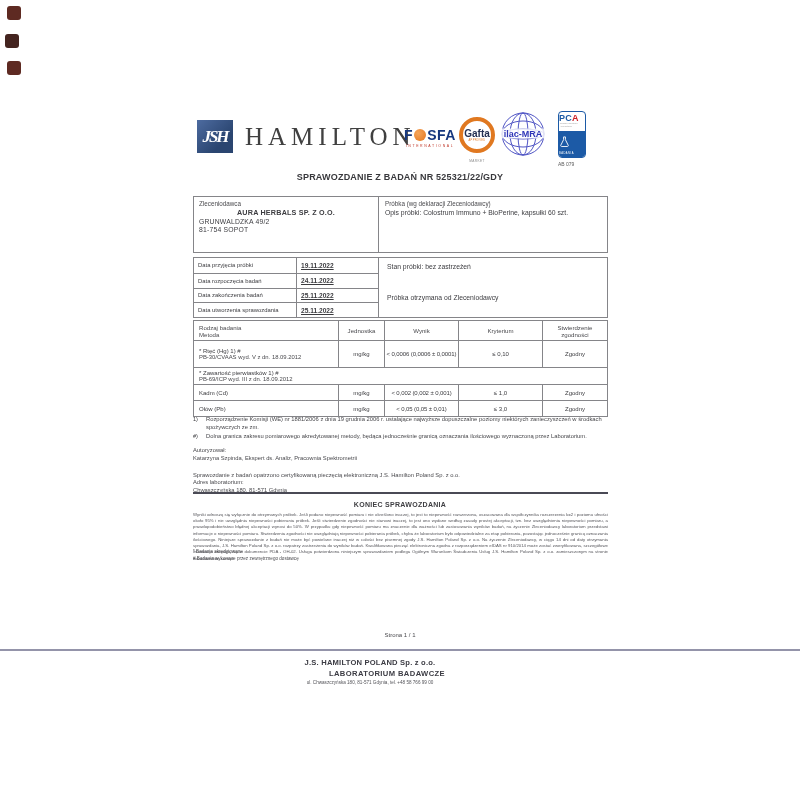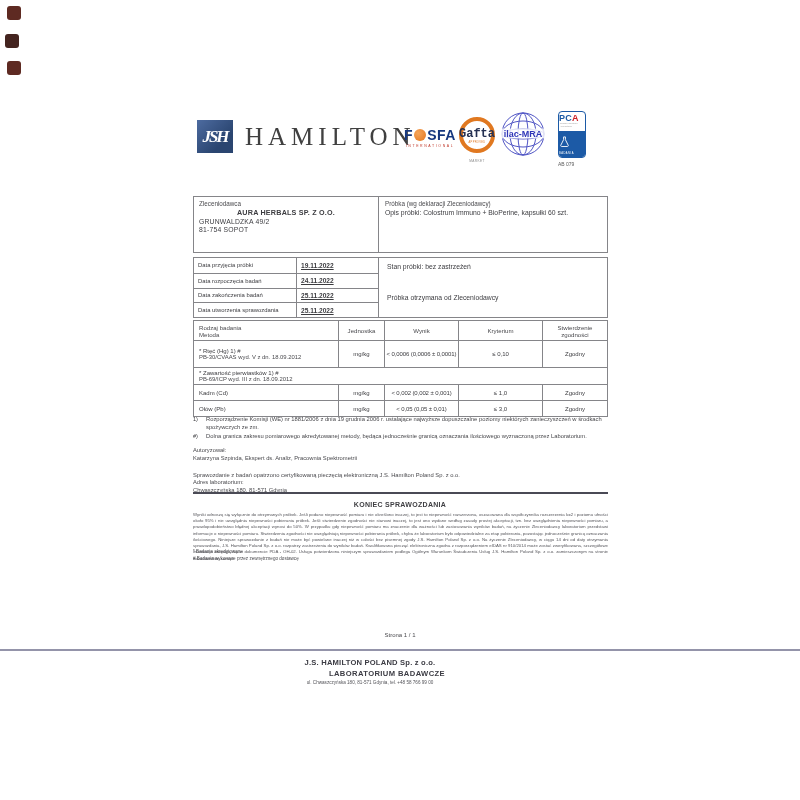--- a/index.html
+++ b/index.html
@@ -25,21 +25,21 @@
   .fosfa{position:absolute;left:398px;top:127px;width:64px;text-align:center;}
   .fosfa-row{display:flex;align-items:center;justify-content:center;font-weight:bold;
              font-size:14px;color:#16377e;letter-spacing:.5px;}
   .fosfa-globe{display:inline-block;width:12px;height:12px;border-radius:50%;
                background:radial-gradient(circle at 35% 35%,#f5a55a,#e5761e);margin:0 1px;}
   .fosfa-sub{font-size:3.5px;color:#c0392b;letter-spacing:1.6px;margin-top:1px;}
 
   .gafta{position:absolute;left:459px;top:117px;width:36px;text-align:center;}
   .gafta-ring{width:28px;height:28px;margin:0 auto;border:4px solid #e07820;border-radius:50%;
               background:#fff;display:flex;flex-direction:column;align-items:center;justify-content:center;}
-  .gafta-name{font-family:Liberation Mono, monospace;font-weight:bold;font-size:12px;color:#243052;}
+  .gafta-name{font-family:Liberation Sans, sans-serif;font-weight:bold;font-size:10px;color:#243052;}
   .gafta-approved{font-size:2.6px;color:#e07820;letter-spacing:.3px;}
   .gafta-caption{font-size:3.2px;color:#8a8a8a;margin-top:6px;letter-spacing:.4px;}
 
   .ilac{position:absolute;left:499px;top:110px;width:48px;height:48px;}
 
   .pca{position:absolute;left:558px;top:111px;width:28px;text-align:left;}
   .pca-badge{border:1.5px solid #1c5aa6;border-radius:4px;background:#fff;overflow:hidden;}
   .pca-name{font-weight:bold;font-size:9px;letter-spacing:.3px;padding-top:1px;}
   .pca-name .pc{color:#1c5aa6;} .pca-name .a{color:#cc2127;}
   .pca-org{font-size:2.4px;color:#9a9a9a;line-height:1.2;padding:0 1px 2px 1px;}
@@ -176,20 +176,21 @@
       <div class="pca-bottom">
         <svg width="11" height="11" viewBox="0 0 12 12">
           <path d="M5 1 h2 v3 l3 6 a1 1 0 0 1 -1 1.5 h-6 a1 1 0 0 1 -1 -1.5 l3 -6 z" fill="none" stroke="#ffffff" stroke-width="1"></path>
         </svg>
         <div class="pca-sec">BADANIA</div>
       </div>
     </div>
     <div class="pca-ab">AB 079</div>
   </div>
 
+  <div class="doc-title">SPRAWOZDANIE Z BADAŃ NR 525321/22/GDY</div>
 
   <div class="box" id="client-box">
     <div class="client-left">
       <div class="cell-label">Zleceniodawca</div>
       <div class="client-name">AURA HERBALS SP. Z O.O.</div>
       <div class="client-line">GRUNWALDZKA 49/2</div>
       <div class="client-line">81-754  SOPOT</div>
     </div>
     <div class="client-right">
       <div class="cell-label">Próbka (wg deklaracji Zleceniodawcy)</div>

